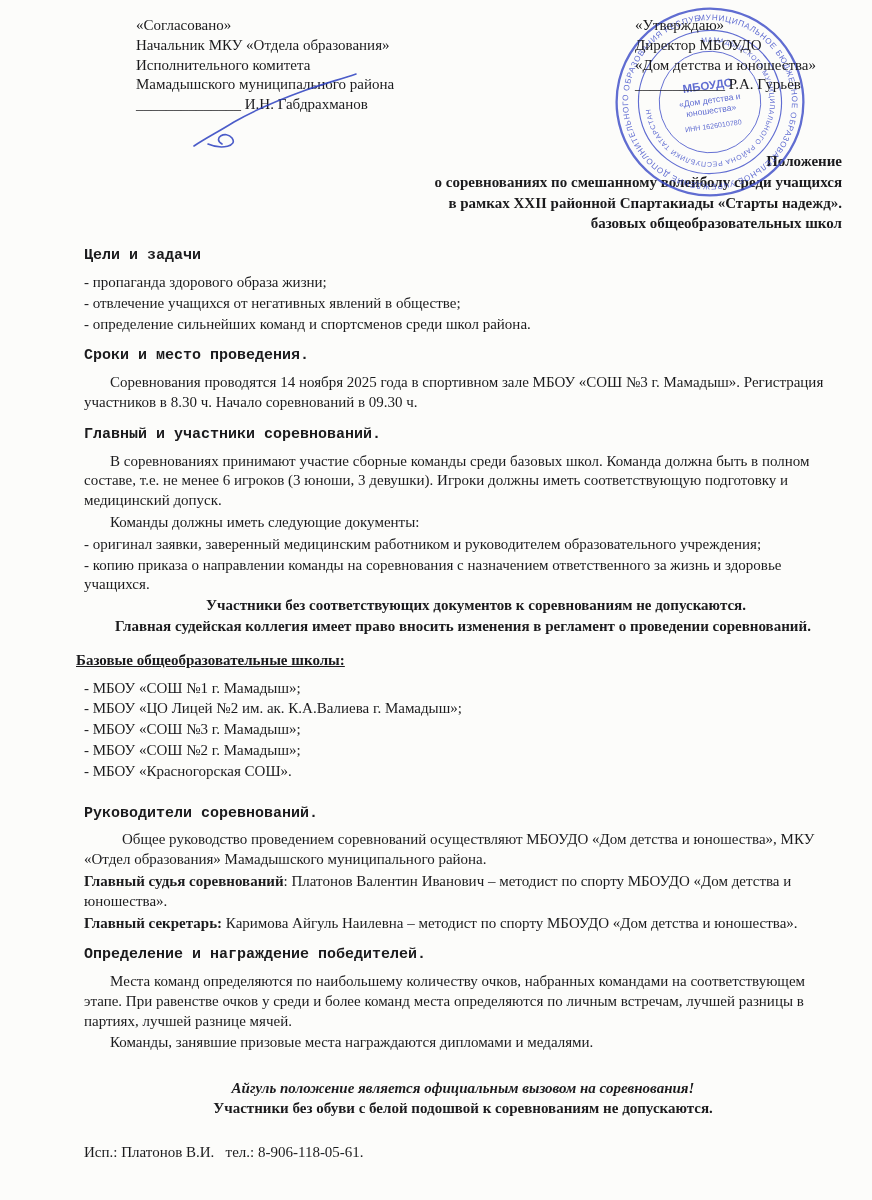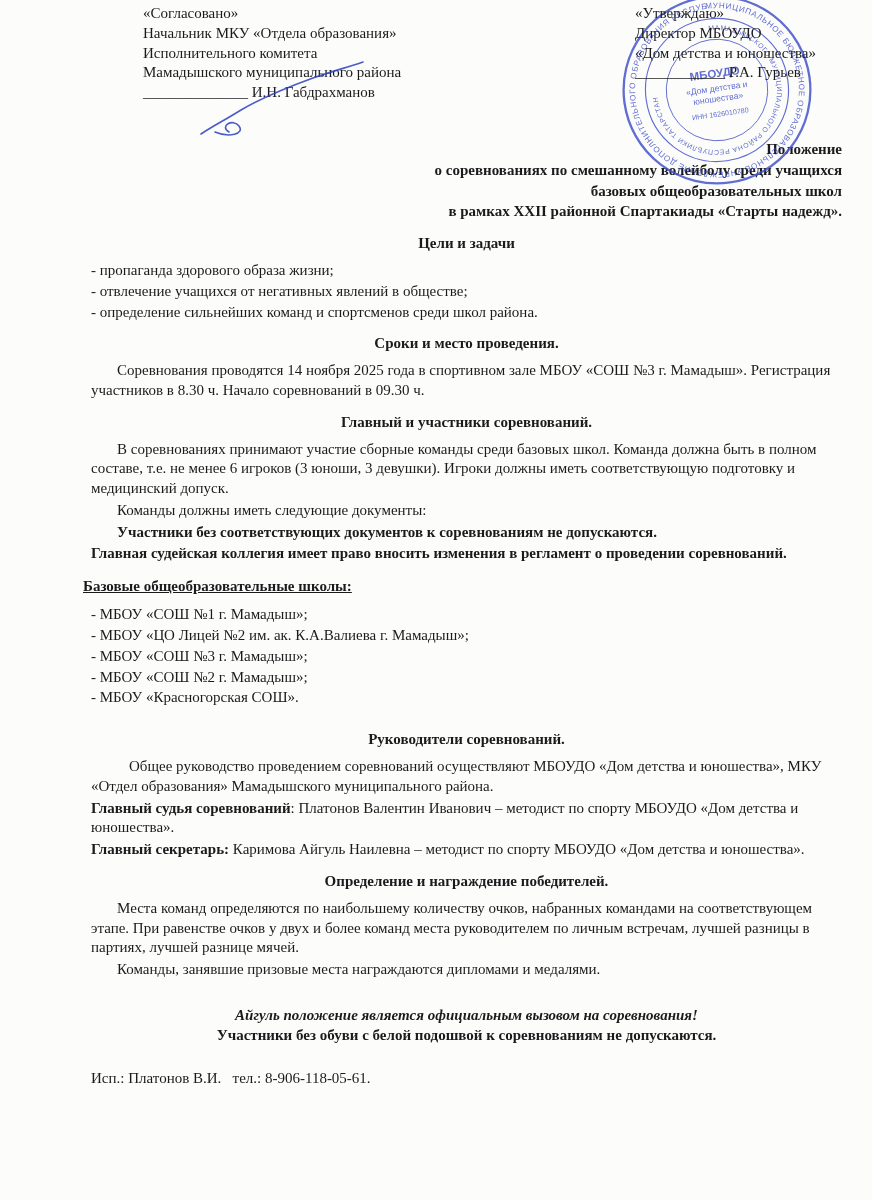--- a/index.html
+++ b/index.html
@@ -7,45 +7,45 @@
     width:872px;height:1200px;
     background:#fcfcfa;
     font-family:"Liberation Serif", serif;
     color:#1b1b1d;
     font-size:15px;
     line-height:1.32;
     position:relative;
     overflow:hidden;
   }
   .page{position:relative;width:872px;height:1200px;}
-  .content{padding:4px 30px 0 84px;margin-left:7px;}
+  .content{padding:16px 30px 0 84px;}
   
   .header{display:flex;justify-content:space-between;position:relative;min-height:128px;}
   .approve-left{margin-left:52px;max-width:360px;}
   .approve-right{margin-right:26px;max-width:250px;position:relative;z-index:2;}
   .approve-right div{white-space:nowrap;}
   .hdr-line{white-space:nowrap;}
   
   .stamp{position:absolute;left:528px;top:-12px;width:196px;height:196px;z-index:1;
          transform:rotate(-8deg);opacity:.82;pointer-events:none;}
   .stamp text, .stamp textPath{fill:#3f4ec9;font-family:"Liberation Sans", sans-serif;}
   
   .sig{position:absolute;left:104px;top:42px;z-index:3;pointer-events:none;}
   
   .title-block{text-align:right;font-weight:bold;margin-top:8px;}
   .title-block div{margin:1px 0;}
   
-  .h{font-weight:bold;text-align:center;margin:12px 0 7px 0;}
+  .h{font-weight:bold;margin:12px 0 7px 0;font-family:Liberation Mono, monospace;}
   .h-left{font-weight:bold;text-decoration:underline;margin:14px 0 8px -8px;}
   
   .para{margin:0 0 2px 0;text-indent:26px;}
   .para.flush{text-indent:0;}
   .li{margin:1px 0;}
   .b{font-weight:bold;text-align:center;}
-  .bold-para{font-weight:bold;margin:1px 0;}
+  .bold-para{font-weight:bold;margin:1px 0;text-align:center;}
   .closing{margin-top:26px;text-align:center;}
   .closing .l1{font-weight:bold;font-style:italic;}
   .closing .l2{font-weight:bold;}
   .footer{margin-top:24px;white-space:pre-wrap;}
 </style>
 </head>
 <body>
 
 <div class="page">
   <div class="content">
@@ -87,37 +87,41 @@
 
       <svg class="sig" width="180" height="100" viewBox="0 0 180 100">
         <path d="M6,88 C18,80 30,74 46,64 C70,50 96,40 118,32 C138,25 150,22 168,16
                  M20,86 C34,92 50,88 44,80 C38,72 24,80 34,86" fill="none" stroke="#2b3fbf" stroke-width="1.6" stroke-linecap="round" opacity="0.85"></path>
       </svg>
     </div>
 
     <div class="title-block">
       <div>Положение</div>
       <div>о соревнованиях по смешанному волейболу среди учащихся</div>
+      <div>в рамках XXII районной Спартакиады «Старты надежд».</div>
       <div>базовых общеобразовательных школ</div>
-      <div>в рамках XXII районной Спартакиады «Старты надежд».</div>
     </div>
 
     <div class="h">Цели и задачи</div>
     <div>
       <div class="li">- пропаганда здорового образа жизни;</div>
       <div class="li">- отвлечение учащихся от негативных явлений в обществе;</div>
       <div class="li">- определение сильнейших команд и спортсменов среди школ района.</div>
     </div>
 
     <div class="h">Сроки и место проведения.</div>
     <div class="para">Соревнования проводятся 14 ноября 2025 года в спортивном зале МБОУ «СОШ №3 г. Мамадыш». Регистрация участников в 8.30 ч. Начало соревнований в 09.30 ч.</div>
 
     <div class="h">Главный и участники соревнований.</div>
     <div class="para">В соревнованиях принимают участие сборные команды среди базовых школ. Команда должна быть в полном составе, т.е. не менее 6 игроков (3 юноши, 3 девушки). Игроки должны иметь соответствующую подготовку и медицинский допуск.</div>
     <div class="para">Команды должны иметь следующие документы:</div>
+    <div>
+      <div class="li">- оригинал заявки, заверенный медицинским работником и руководителем образовательного учреждения;</div>
+      <div class="li">- копию приказа о направлении команды на соревнования с назначением ответственного за жизнь и здоровье учащихся.</div>
+    </div>
     <div class="bold-para" style="text-indent:26px;">Участники без соответствующих документов к соревнованиям не допускаются.</div>
     <div class="bold-para">Главная судейская коллегия имеет право вносить изменения в регламент о проведении соревнований.</div>
 
     <div class="h-left">Базовые общеобразовательные школы:</div>
     <div>
       <div class="li">- МБОУ «СОШ №1 г. Мамадыш»;</div>
       <div class="li">- МБОУ «ЦО Лицей №2 им. ак. К.А.Валиева г. Мамадыш»;</div>
       <div class="li">- МБОУ «СОШ №3 г. Мамадыш»;</div>
       <div class="li">- МБОУ «СОШ №2 г. Мамадыш»;</div>
       <div class="li">- МБОУ «Красногорская СОШ».</div>
@@ -126,21 +130,21 @@
     <div class="h" style="margin-top:22px;">Руководители соревнований.</div>
     <div class="para" style="text-indent:38px;">Общее руководство проведением соревнований осуществляют МБОУДО «Дом детства и юношества», МКУ «Отдел образования» Мамадышского муниципального района.</div>
     <div class="para flush">
       <span class="b">Главный судья соревнований</span><span>: Платонов Валентин Иванович – методист по спорту МБОУДО «Дом детства и юношества».</span>
     </div>
     <div class="para flush">
       <span class="b">Главный секретарь:</span><span> Каримова Айгуль Наилевна – методист по спорту МБОУДО «Дом детства и юношества».</span>
     </div>
 
     <div class="h">Определение и награждение победителей.</div>
-    <div class="para">Места команд определяются по наибольшему количеству очков, набранных командами на соответствующем этапе. При равенстве очков у двух и более команд места руководителем по личным встречам, лучшей разницы в партиях, лучшей разнице мячей.</div>
+    <div class="para">Места команд определяются по наибольшему количеству очков, набранных командами на соответствующем этапе. При равенстве очков у среди и более команд места определяются по личным встречам, лучшей разницы в партиях, лучшей разнице мячей.</div>
     <div class="para">Команды, занявшие призовые места награждаются дипломами и медалями.</div>
 
     <div class="closing">
       <div class="l1">Айгуль положение является официальным вызовом на соревнования!</div>
       <div class="l2">Участники без обуви с белой подошвой к соревнованиям не допускаются.</div>
     </div>
 
     <div class="footer">Исп.: Платонов В.И.   тел.: 8-906-118-05-61.</div>
 
   </div>

